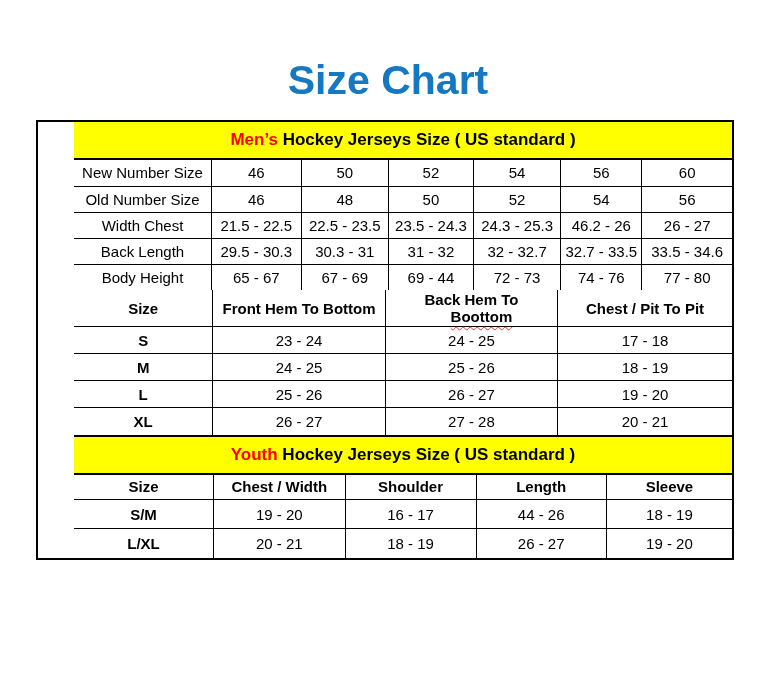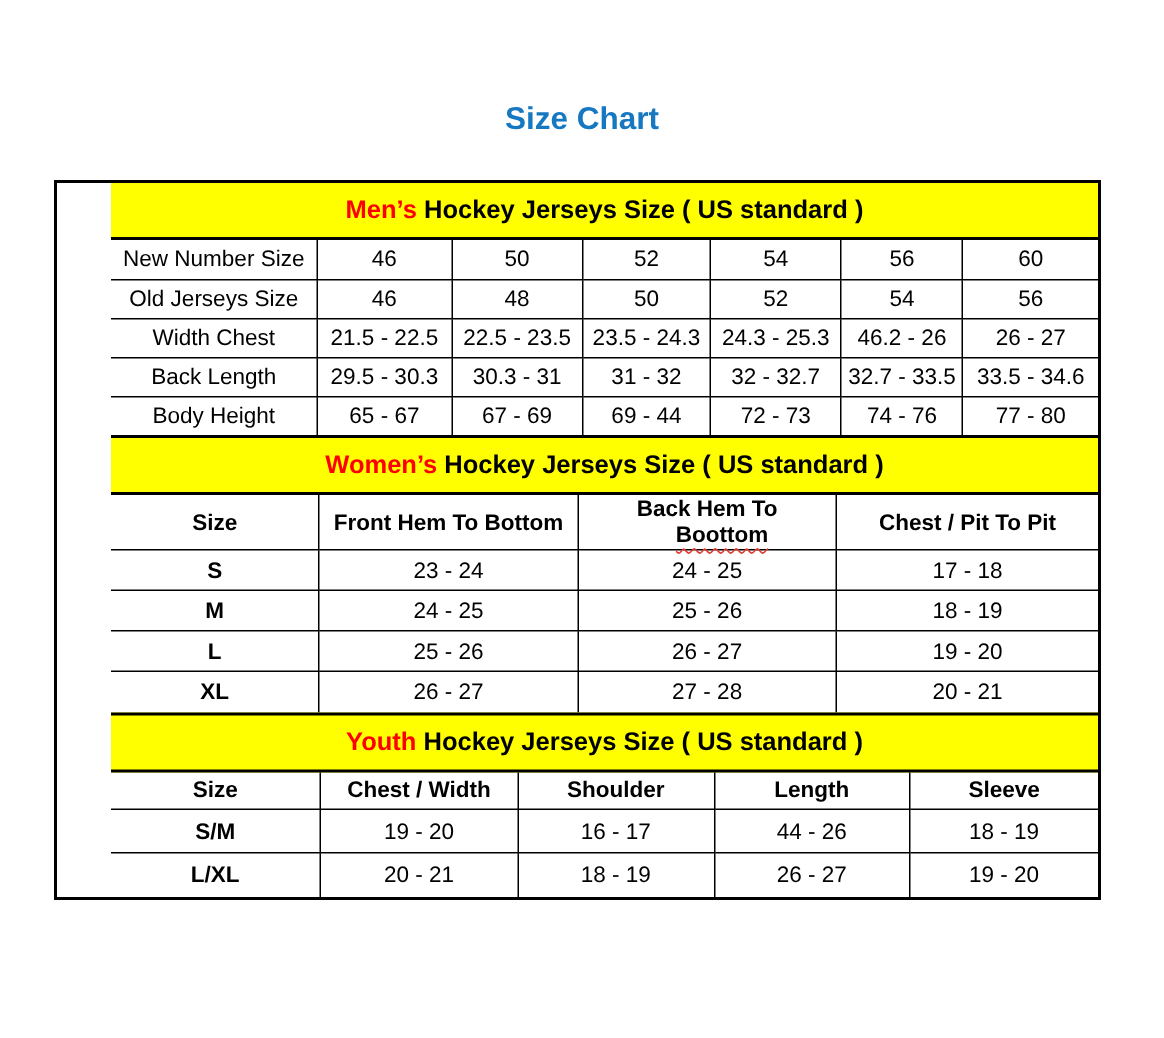--- a/index.html
+++ b/index.html
@@ -14,21 +14,21 @@
     width: 776px; height: 692px;
     background: #ffffff;
     font-family: "Liberation Sans", sans-serif;
     overflow: hidden;
   }
   .page-title {
     margin: 0;
     padding-top: 60px;
     text-align: center;
     color: var(--title-blue, #1778C2);
-    font-size: 21px;
+    font-size: 41px;
     font-weight: bold;
     line-height: 40px;
     letter-spacing: 0px;
   }
   .chart-wrap {
     margin: 20px 0 0 36px;
     width: 698px;
     border: 2px solid var(--border-black, #000);
     background: #ffffff;
     padding-left: 36px;
@@ -103,21 +103,21 @@
     <tr>
       <td>New Number Size</td>
       <td>46</td>
       <td>50</td>
       <td>52</td>
       <td>54</td>
       <td>56</td>
       <td>60</td>
     </tr>
     <tr>
-      <td>Old Jerseys Size</td>
+      <td>Old Number Size</td>
       <td>46</td>
       <td>48</td>
       <td>50</td>
       <td>52</td>
       <td>54</td>
       <td>56</td>
     </tr>
     <tr>
       <td>Width Chest</td>
       <td>21.5 - 22.5</td>
@@ -141,24 +141,20 @@
       <td>65 - 67</td>
       <td>67 - 69</td>
       <td>69 - 44</td>
       <td>72 - 73</td>
       <td>74 - 76</td>
       <td>77 - 80</td>
     </tr>
   </tbody>
     </table>
 
-  <div class="band">
-    <span class="hl">Women’s</span>
-    <span>Hockey Jerseys Size ( US standard )</span>
-  </div>
   <table class="women">
     <colgroup>
       <col style="width:21.1%">
         <col style="width:26.2%">
         <col style="width:26.2%">
         <col style="width:26.5%">
     </colgroup>
     <tbody>
         <tr>
       <th>Size</th>

